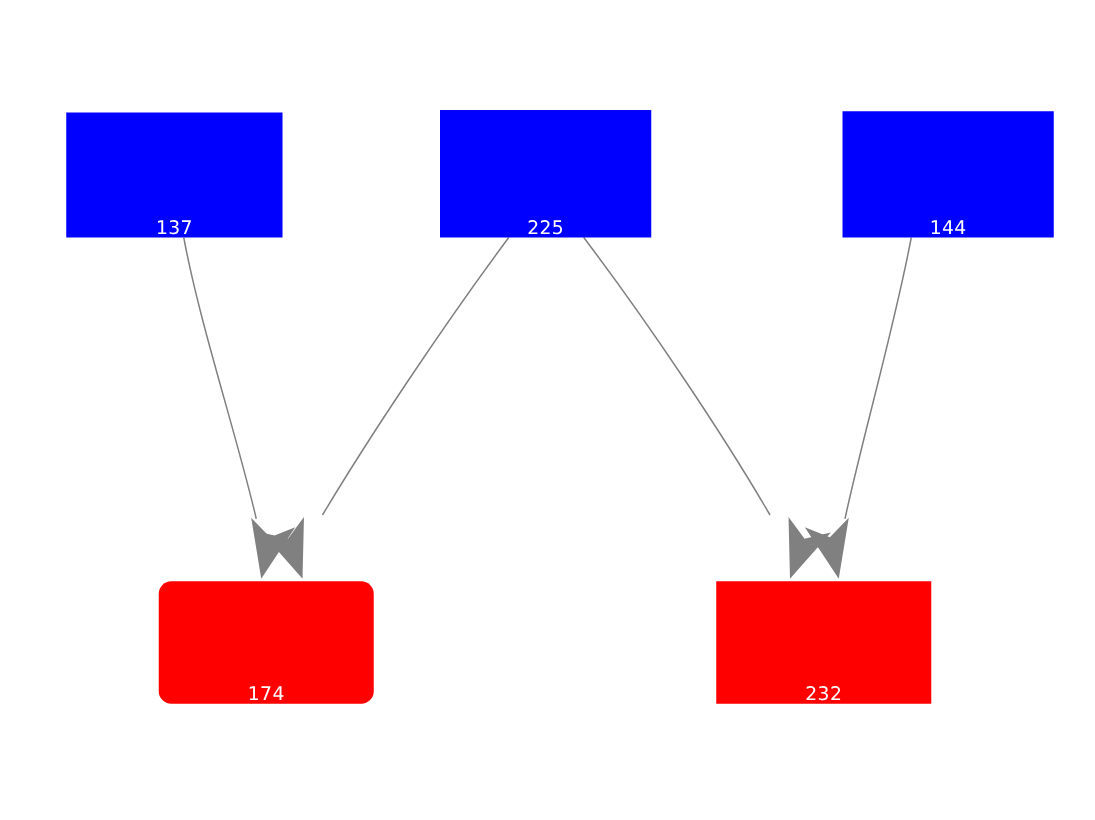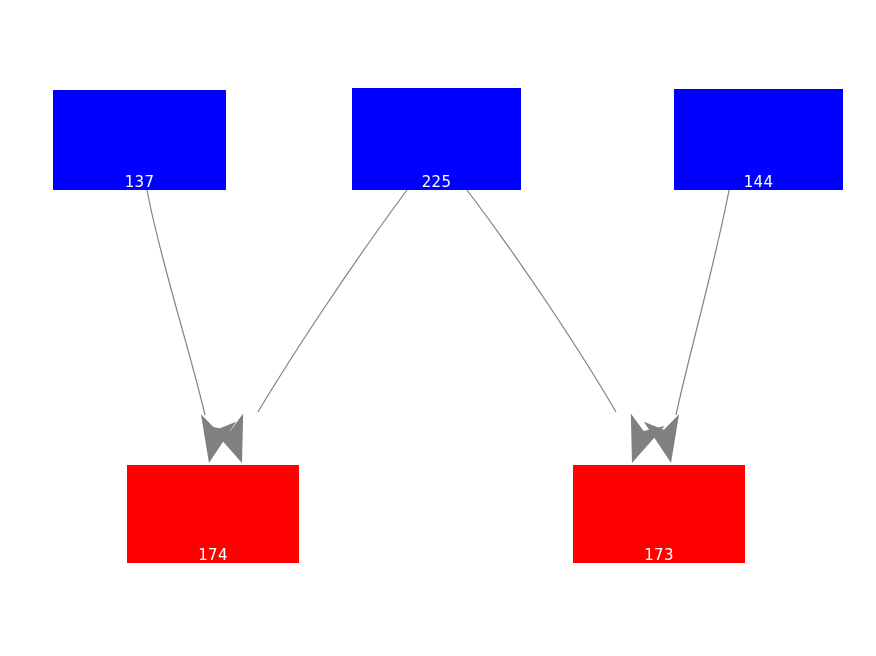--- a/index.html
+++ b/index.html
@@ -83,21 +83,21 @@
   </div>
 
   <div class="node" style="left:352px; top:88px; width:169px; height:102px; background:#0000ff;">
     <span class="node-label">225</span>
   </div>
 
   <div class="node" style="left:652px; top:89px; width:169px; height:101px; background:#0000ff;margin-left:22px;">
     <span class="node-label">144</span>
   </div>
 
-  <div class="node" style="left:127px; top:465px; width:172px; height:98px; background:#ff0000;">
+  <div class="node" style="left:127px; top:465px; width:172px; height:98px; background:#ff0000;border-radius:10px;">
     <span class="node-label">174</span>
   </div>
 
   <div class="node" style="left:573px; top:465px; width:172px; height:98px; background:#ff0000;">
-    <span class="node-label">173</span>
+    <span class="node-label">232</span>
   </div>
 
 </div>
 
 </body></html>

